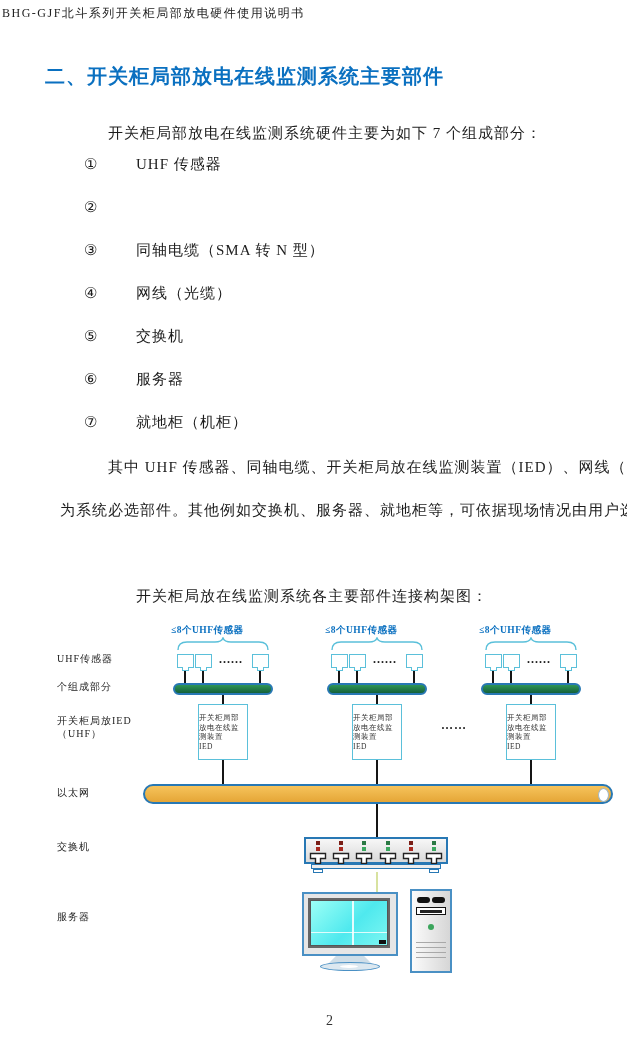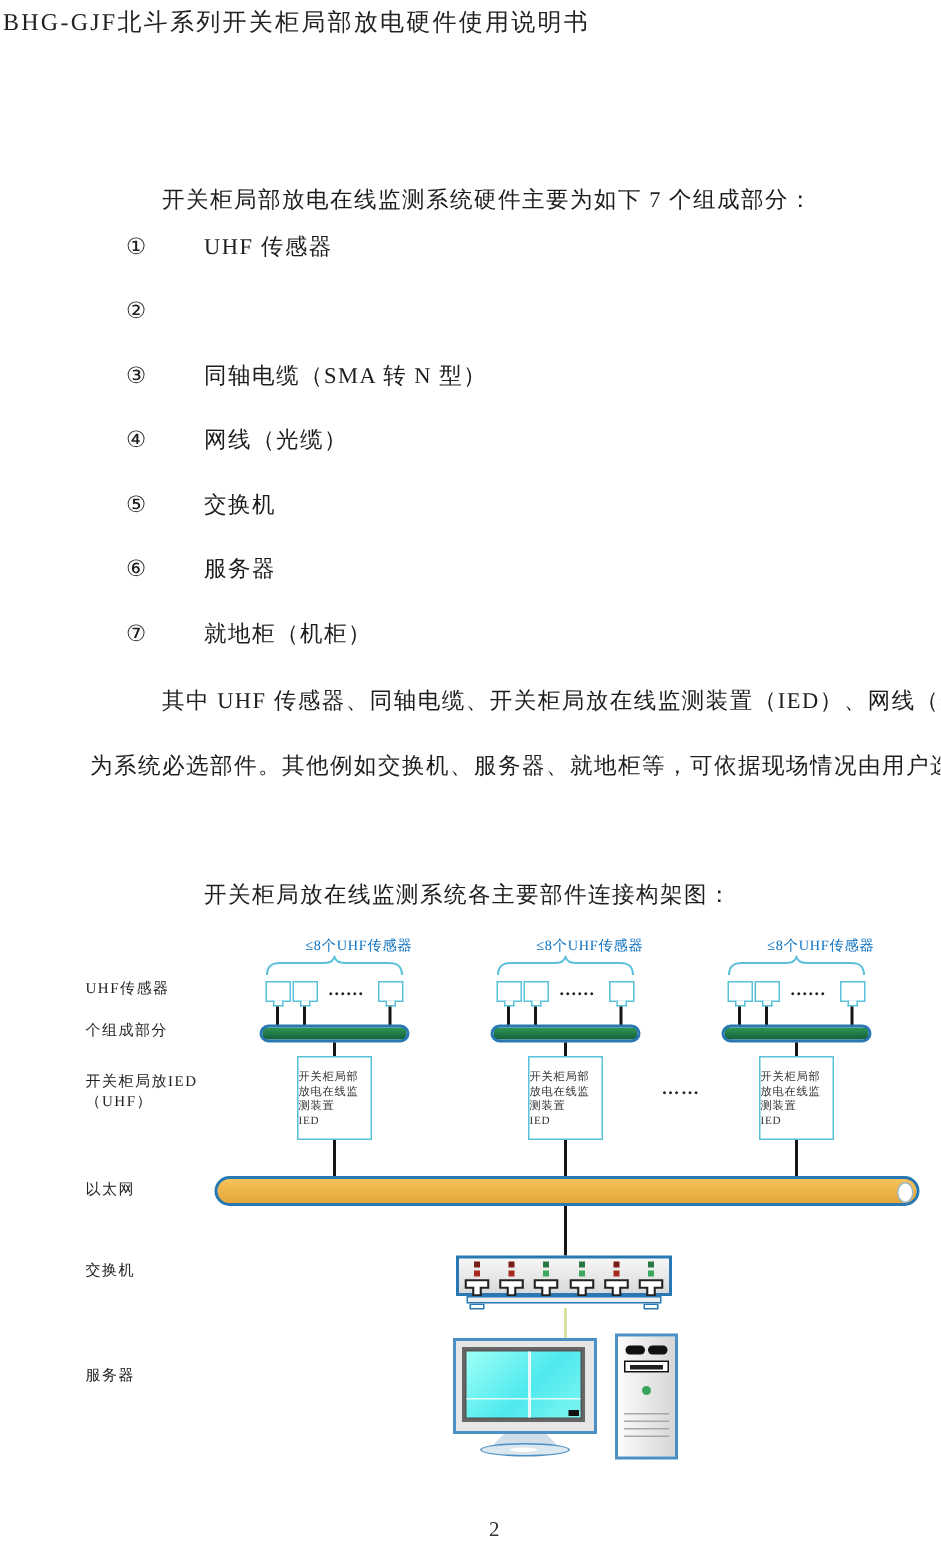--- a/index.html
+++ b/index.html
@@ -5,43 +5,43 @@
   :root{
     --accent-blue:#0A70C0; --cyan-outline:#5BC0DA; --coax-green:#1F7A46;
     --pipe-border:#2878B4; --ethernet-orange:#F0B246; --led-red:#A8291F;
     --led-green:#3BA85F; --pale-line:#D8E2A0;
   }
   html,body{margin:0;padding:0;background:#fff;}
   .page{position:relative;width:627px;height:1038px;background:#fff;overflow:hidden;
         font-family:"Liberation Serif","DejaVu Serif",serif;color:#1d1d1d;}
   .abs{position:absolute;}
 
-  .header-title{left:2px;top:5px;font-size:16px;letter-spacing:1.5px;color:#222;}
+  .header-title{left:2px;top:5px;font-size:12px;letter-spacing:1.5px;color:#222;}
   .heading{left:45px;top:63px;font-family:"Liberation Sans","DejaVu Sans",sans-serif;
            font-size:20px;font-weight:bold;color:var(--accent-blue);letter-spacing:1px;}
   .intro{left:108px;top:124px;font-size:15px;letter-spacing:1px;}
   .list-item{left:84px;height:20px;display:flex;font-size:15px;letter-spacing:1px;}
   .list-item .num{width:26px;}
   .list-item .txt{margin-left:26px;}
   .li1{top:155px}.li2{top:198px}.li3{top:241px}.li4{top:284px}
   .li5{top:327px}.li6{top:370px}.li7{top:413px}
   .para-line{font-size:15px;letter-spacing:1px;white-space:nowrap;}
   .pl1{left:108px;top:458px}.pl2{left:60px;top:501px}.pl3{left:60px;top:544px}
   .caption{left:108px;top:587px;font-size:15px;letter-spacing:1px;margin-left:28px;}
 
   
   .rowlab{left:57px;width:112px;font-size:10px;letter-spacing:1px;color:#222;}
   .rl-uhf{top:652px}.rl-coax{top:680px}.rl-ied1{top:714px}.rl-ied2{top:727px}
   .rl-eth{top:786px}.rl-switch{top:840px}.rl-server{top:910px}
 
   
   .dcol{position:absolute;top:624px;width:104px;height:162px;}
   .c1{left:171px}.c2{left:325px}.c3{left:479px}
-  .grp-label{position:absolute;top:0;left:0;width:104px;text-align:right;font-size:9.5px;
-             color:var(--accent-blue);letter-spacing:.5px;white-space:nowrap;}
+  .grp-label{position:absolute;top:0;left:0;width:104px;text-align:left;font-size:9.5px;
+             color:var(--accent-blue);letter-spacing:.5px;white-space:nowrap;font-weight:bold;}
   .brace{position:absolute;left:5px;top:13px;}
   .sensor{position:absolute;top:30px;width:15px;height:12px;border:1.5px solid var(--cyan-outline);background:#fff;}
   .sensor::after{content:"";position:absolute;left:4px;top:12px;width:5px;height:3px;
                  border:1.2px solid var(--cyan-outline);border-top:none;background:#fff;}
   .s1{left:6px}.s2{left:24px}.s3{left:81px}
   .sensor-dots{position:absolute;left:40px;top:28px;width:40px;text-align:center;
                font-size:12px;font-weight:bold;letter-spacing:1px;color:#222;}
   .tick{position:absolute;width:1.5px;background:#151515;}
   .tk1{left:13px;top:47px;height:13px}.tk2{left:31px;top:47px;height:13px}.tk3{left:88px;top:47px;height:13px}
   .coax-bar{position:absolute;left:2px;top:59px;width:100px;height:12px;border-radius:7px;
@@ -108,20 +108,21 @@
   .vents span{display:block;width:30px;height:1px;background:#A8A8A8;}
 
   .page-number{left:326px;top:1013px;font-size:14px;color:#333;}
 </style>
 </head>
 <body>
 
 <div class="page">
 
   <div class="abs header-title">BHG-GJF北斗系列开关柜局部放电硬件使用说明书</div>
+  <div class="abs heading">二、开关柜局部放电在线监测系统主要部件</div>
   <div class="abs intro">开关柜局部放电在线监测系统硬件主要为如下 7 个组成部分：</div>
 
   <div class="abs list-item li1">
     <span class="num">①</span>
     <span class="txt">UHF 传感器</span>
   </div>
   <div class="abs list-item li2">
     <span class="num">②</span>
   </div>
   <div class="abs list-item li3">

